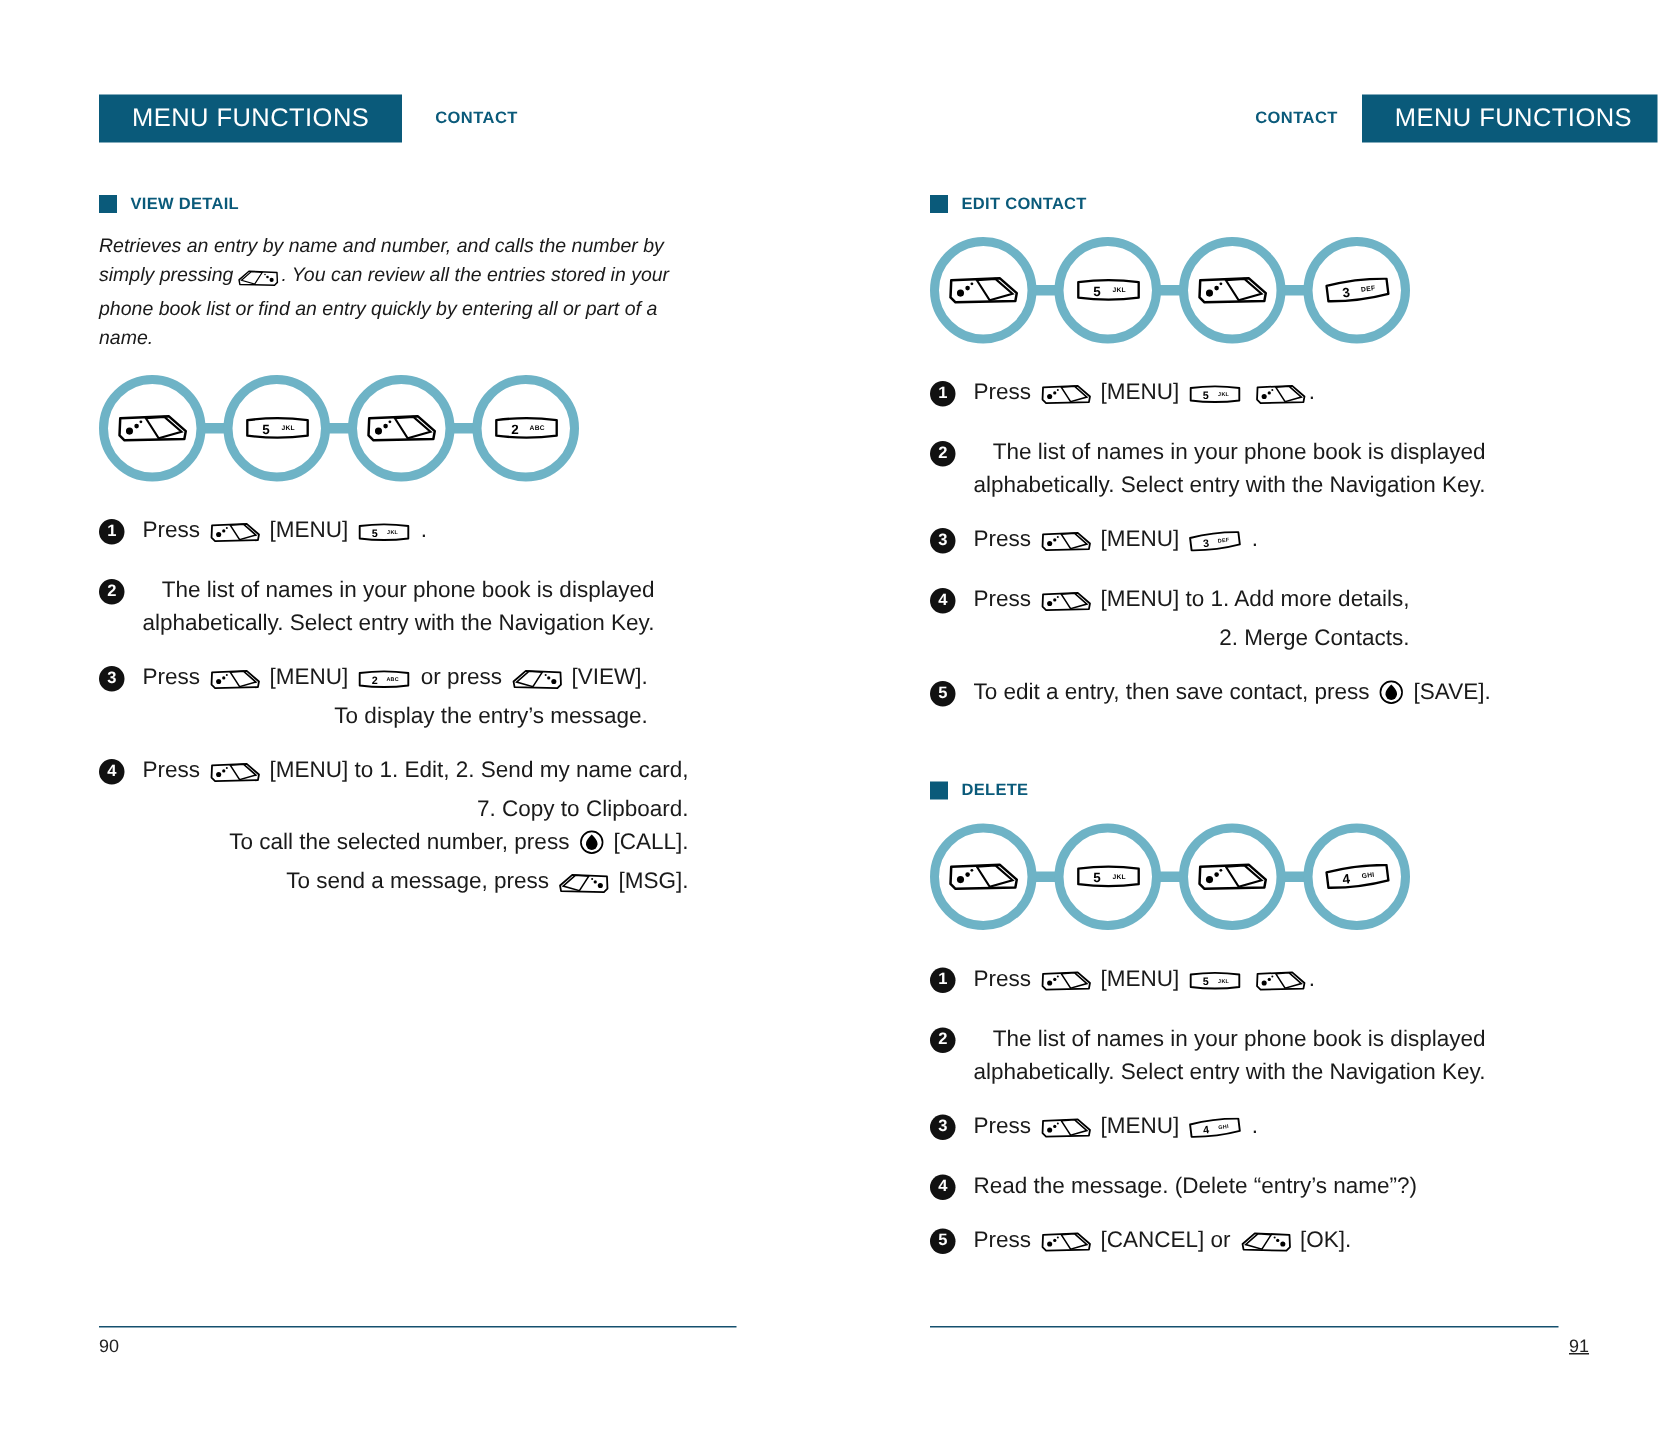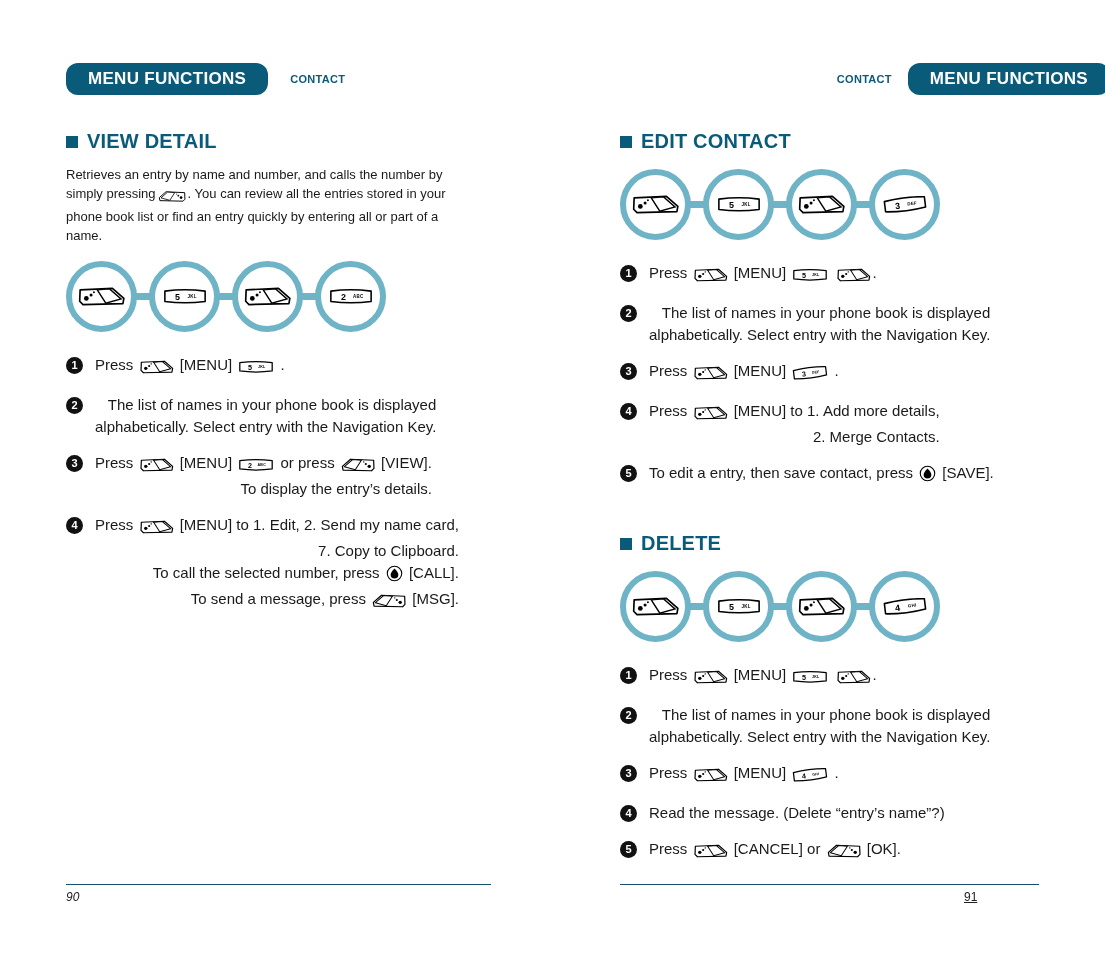--- a/index.html
+++ b/index.html
@@ -31,44 +31,44 @@
     height: 30px;
     display: flex;
     align-items: center;
   }
   .hdr-left  { left: 0; }
   .hdr-right { right: 0; }
   .badge {
     background: #0a5a7a;
     color: #ffffff;
     font-size: 17px;
-    font-weight: bold;
+    font-weight: normal;
     letter-spacing: 0.3px;
     padding: 7px 22px 8px 22px;
-    border-radius: 12px;
+    border-radius: 0;
     line-height: 1;
     white-space: nowrap;
   }
   .hdr-sub {
     color: #0a5a7a;
     font-size: 11px;
     font-weight: bold;
     letter-spacing: 0.3px;
     white-space: nowrap;
   }
   .hdr-left  .hdr-sub { margin-left: 22px; }
   .hdr-right .hdr-sub { margin-right: 16px; }
 
   
   .sec-head {
     display: flex;
     align-items: center;
     gap: 9px;
     color: #0a5a7a;
-    font-size: 20px;
+    font-size: 11px;
     font-weight: bold;
     letter-spacing: 0.2px;
   }
   .sec-sq {
     width: 12px; height: 12px;
     background: #0a5a7a;
     display: inline-block;
     flex: 0 0 auto;
   }
 
@@ -147,41 +147,41 @@
     background: #15506e;
   }
   .rule-left  { left: 66px;  width: 425px; }
   .rule-right { left: 620px; width: 419px; }
   .pageno {
     position: absolute;
     top: 890px;
     font-size: 12px;
     color: #222222;
   }
-  .pageno-left  { left: 66px; font-style: italic; }
-  .pageno-right { left: 964px; text-decoration: underline; }
+  .pageno-left  { left: 66px; }
+  .pageno-right { left: 1046px; text-decoration: underline; }
 </style>
 </head>
 <body>
 
 <div class="page">
 
   <div class="col col-left">
 
     <div class="hdr hdr-left">
       <span class="badge">MENU FUNCTIONS</span>
       <span class="hdr-sub">CONTACT</span>
     </div>
 
     <div id="left-sections" style="position: absolute; top: 130px; left: 0px; width: 470px;">
         <div class="sec-head" style="margin-top: 0px;">
           <span class="sec-sq"></span>
           <span>VIEW DETAIL</span>
         </div>
-        <div class="intro" style="margin-top: 12px;">
+        <div class="intro" style="margin-top: 12px; font-style: italic;">
           <div>Retrieves an entry by name and number, and calls the number by</div>
           <div>simply pressing<span class="kg"><svg width="28" height="11" viewBox="0 0 100 40">
                 <path d="M96 6 L28 3 L4 24 L6 35 L90 37 L97 30 Z" fill="#ffffff" stroke="#000000" stroke-width="3.5" stroke-linejoin="round"></path>
                 <path d="M60 6 L34 4 L10 25 L42 34 Z" fill="#ffffff" stroke="#000000" stroke-width="3"></path>
                 <circle cx="83" cy="24" r="5" fill="#000000"></circle>
                 <circle cx="73" cy="17" r="3.2" fill="#000000"></circle>
                 <circle cx="67" cy="11" r="2" fill="#000000"></circle>
               </svg></span>. You can review all the entries stored in your</div>
           <div>phone book list or find an entry quickly by entering all or part of a</div>
           <div>name.</div>
@@ -268,21 +268,21 @@
                       <text x="33" y="27" fill="#000000" font-size="20" font-weight="bold" font-family="&quot;Liberation Sans&quot;, sans-serif" text-anchor="middle">2</text>
                       <text x="66" y="22" fill="#000000" font-size="10" font-weight="bold" font-family="&quot;Liberation Sans&quot;, sans-serif" text-anchor="middle" letter-spacing="0.5">ABC</text>
                     </g>
                   </svg></span> or press <span class="kg"><svg width="34" height="14" viewBox="0 0 100 40">
                     <path d="M96 6 L28 3 L4 24 L6 35 L90 37 L97 30 Z" fill="#ffffff" stroke="#000000" stroke-width="3.5" stroke-linejoin="round"></path>
                     <path d="M60 6 L34 4 L10 25 L42 34 Z" fill="#ffffff" stroke="#000000" stroke-width="3"></path>
                     <circle cx="83" cy="24" r="5" fill="#000000"></circle>
                     <circle cx="73" cy="17" r="3.2" fill="#000000"></circle>
                     <circle cx="67" cy="11" r="2" fill="#000000"></circle>
                   </svg></span> [VIEW].</span>
-              <span class="ln">To display the entry’s details.</span>
+              <span class="ln">To display the entry’s message.</span>
             </span>
           </li>
           <li class="step">
             <span class="step-num">4</span>
             <span class="step-body">
               <span class="ln">Press <span class="kg"><svg width="34" height="14" viewBox="0 0 100 40">
                     <path d="M4 6 L72 3 L96 24 L94 35 L10 37 L3 30 Z" fill="#ffffff" stroke="#000000" stroke-width="3.5" stroke-linejoin="round"></path>
                     <path d="M40 6 L66 4 L90 25 L58 34 Z" fill="#ffffff" stroke="#000000" stroke-width="3"></path>
                     <circle cx="17" cy="24" r="5" fill="#000000"></circle>
                     <circle cx="27" cy="17" r="3.2" fill="#000000"></circle>

